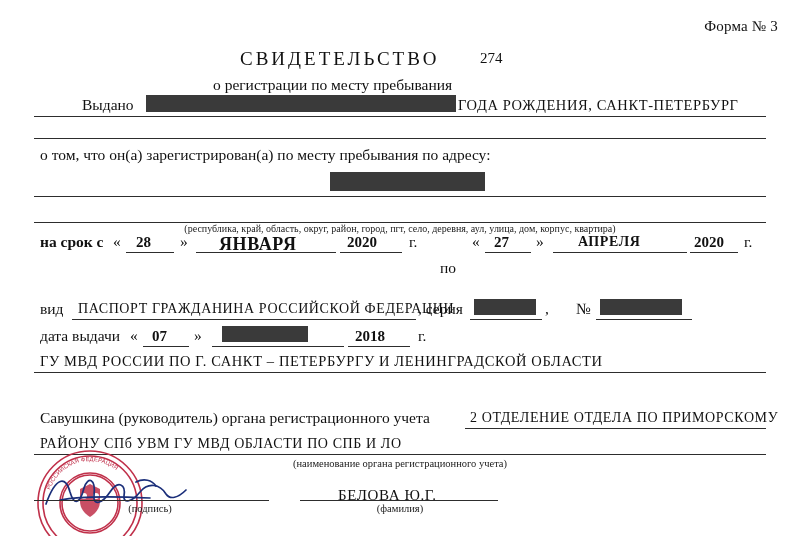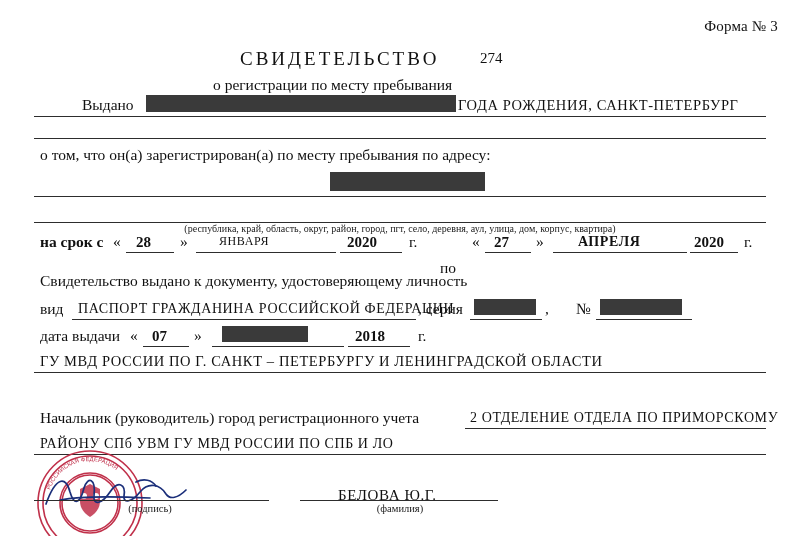--- a/index.html
+++ b/index.html
@@ -122,37 +122,36 @@
   <div class="redact" style="left:330px; top:172px; width:155px; height:19px;"></div>
   <div class="rule" style="left:34px; top:196px; width:732px;"></div>
   <div class="small-caption" style="left:175px; top:203px; width:450px; font-size:10px;margin-top:20px;">(республика, край, область, округ, район, город, пгт, село, деревня, аул, улица, дом, корпус, квартира)</div>
   <div class="rule" style="left:34px; top:222px; width:732px;"></div>
 
   <div class="lbl" style="left:40px; top:233px;font-weight:bold;">на срок с</div>
   <div class="lbl" style="left:113px; top:233px;">«</div>
   <div class="val" style="left:136px; top:234px; font-weight:bold;">28</div>
   <div class="rule" style="left:126px; top:252px; width:48px;"></div>
   <div class="lbl" style="left:180px; top:233px;">»</div>
-  <div class="val val-sp" style="left:219px; top:234px; font-weight:normal; font-size:12px;">ЯНВАРЯ</div>
+  <div class="val val-sp" style="left:219px; top:234px; font-weight:bold; font-size:18px;">ЯНВАРЯ</div>
   <div class="rule" style="left:196px; top:252px; width:140px;"></div>
   <div class="val" style="left:347px; top:234px; font-weight:bold;">2020</div>
   <div class="rule" style="left:340px; top:252px; width:62px;"></div>
   <div class="lbl" style="left:409px; top:233px;">г.</div>
   <div class="lbl" style="left:440px; top:233px;margin-top:26px;">по</div>
   <div class="lbl" style="left:472px; top:233px;">«</div>
   <div class="val" style="left:494px; top:234px; font-weight:bold;">27</div>
   <div class="rule" style="left:485px; top:252px; width:46px;"></div>
   <div class="lbl" style="left:536px; top:233px;">»</div>
   <div class="val val-sp" style="left:578px; top:234px; font-weight:bold; font-size:14px;">АПРЕЛЯ</div>
   <div class="rule" style="left:553px; top:252px; width:134px;"></div>
   <div class="val" style="left:694px; top:234px; font-weight:bold;">2020</div>
   <div class="rule" style="left:690px; top:252px; width:48px;"></div>
   <div class="lbl" style="left:744px; top:233px;">г.</div>
 
-  <div class="lbl" style="left:40px; top:272px;">Свидетельство выдано к документу, удостоверяющему личность</div>
 
   <div class="lbl" style="left:40px; top:300px;">вид</div>
   <div class="val val-sp" style="left:78px; top:301px; font-size:14px;">ПАСПОРТ ГРАЖДАНИНА РОССИЙСКОЙ ФЕДЕРАЦИИ</div>
   <div class="rule" style="left:72px; top:319px; width:344px;"></div>
   <div class="lbl" style="left:418px; top:300px;">, серия</div>
   <div class="redact" style="left:474px; top:299px; width:62px; height:16px;"></div>
   <div class="rule" style="left:470px; top:319px; width:72px;"></div>
   <div class="lbl" style="left:545px; top:300px;">,</div>
   <div class="lbl" style="left:576px; top:300px;">№</div>
   <div class="redact" style="left:600px; top:299px; width:82px; height:16px;"></div>
@@ -165,25 +164,26 @@
   <div class="lbl" style="left:194px; top:327px;">»</div>
   <div class="redact" style="left:222px; top:326px; width:86px; height:16px;"></div>
   <div class="rule" style="left:212px; top:346px; width:132px;"></div>
   <div class="val" style="left:355px; top:328px; font-weight:bold;">2018</div>
   <div class="rule" style="left:348px; top:346px; width:62px;"></div>
   <div class="lbl" style="left:418px; top:327px;">г.</div>
 
   <div class="val val-sp" style="left:40px; top:353px; font-size:14.5px;">ГУ  МВД  РОССИИ  ПО  Г. САНКТ – ПЕТЕРБУРГУ  И  ЛЕНИНГРАДСКОЙ ОБЛАСТИ</div>
   <div class="rule" style="left:34px; top:372px; width:732px;"></div>
 
-  <div class="lbl" style="left:40px; top:409px;">Начальник (руководитель) город регистрационного учета</div>
+  <div class="lbl" style="left:40px; top:409px;">Савушкина (руководитель) органа регистрационного учета</div>
   <div class="val val-sp" style="left:470px; top:410px; font-size:14px;">2 ОТДЕЛЕНИЕ ОТДЕЛА  ПО ПРИМОРСКОМУ</div>
   <div class="rule" style="left:465px; top:428px; width:301px;"></div>
-  <div class="val val-sp" style="left:40px; top:436px; font-size:14px;">РАЙОНУ СПб УВМ  ГУ  МВД  РОССИИ  ПО СПБ  И  ЛО</div>
+  <div class="val val-sp" style="left:40px; top:436px; font-size:14px;">РАЙОНУ СПб УВМ  ГУ  МВД  ОБЛАСТИ  ПО СПБ  И  ЛО</div>
   <div class="rule" style="left:34px; top:454px; width:732px;"></div>
+  <div class="small-caption" style="left:265px; top:458px; width:270px;">(наименование органа регистрационного учета)</div>
 
   <div class="stamp">
     <svg width="120" height="110" viewBox="0 0 120 110">
       <g fill="none" stroke="#c0304a" stroke-width="1.6">
         <circle cx="60" cy="55" r="52"></circle>
         <circle cx="60" cy="55" r="47"></circle>
         <circle cx="60" cy="55" r="30"></circle>
         <circle cx="60" cy="55" r="28"></circle>
       </g>
       <g fill="#c0304a" font-family="'Liberation Sans', sans-serif" font-size="6">

